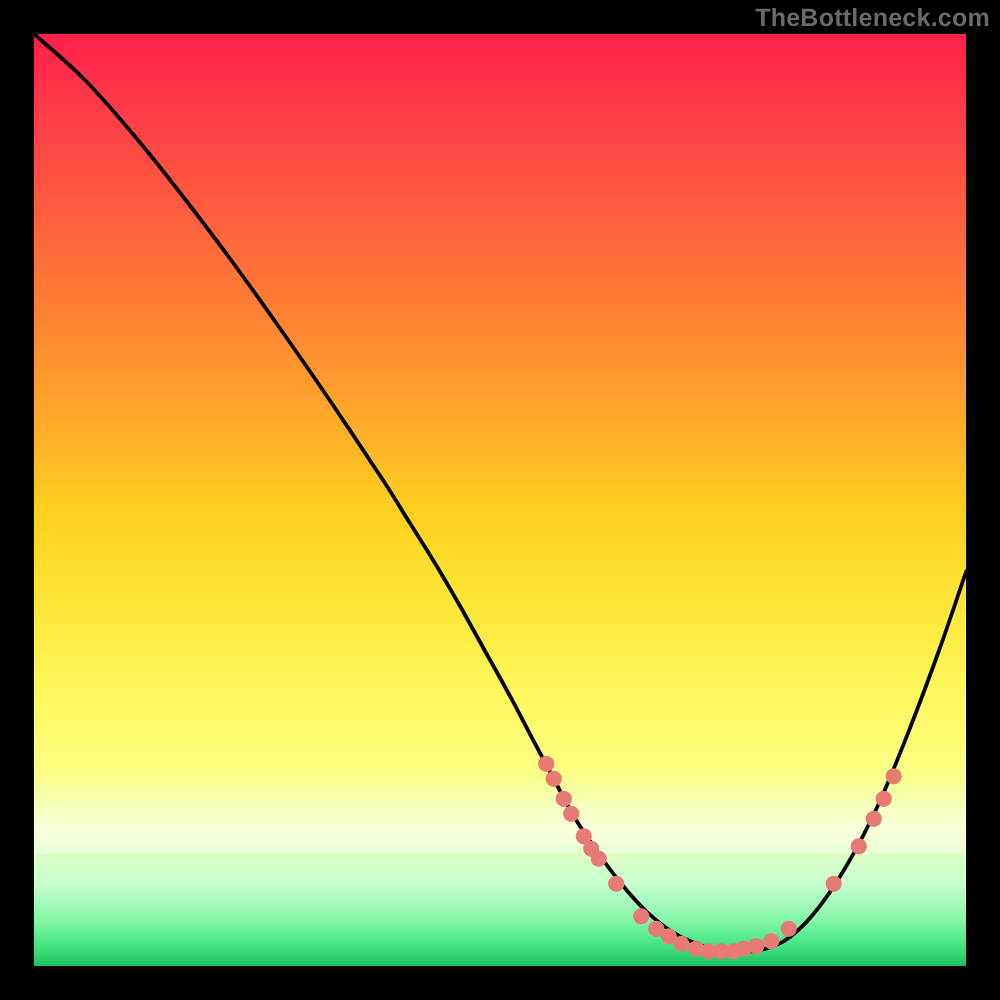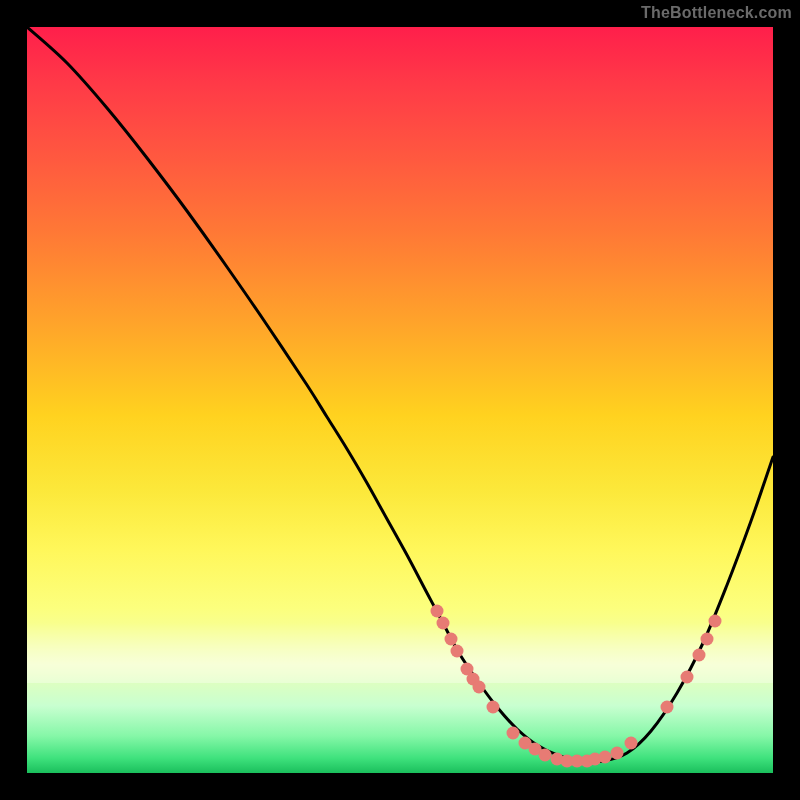--- a/index.html
+++ b/index.html
@@ -15,21 +15,21 @@
     position: relative;
     width: 800px;
     height: 800px;
     background: #000;
   }
   .watermark {
     position: absolute;
     top: 4px;
     right: 8px;
     color: #6a6a6a;
-    font-size: 16px;
+    font-size: 20px;
     font-weight: 600;
     letter-spacing: 0.2px;
     z-index: 10;
     user-select: none;
   }
   .plot {
     position: absolute;
     left: 27px;
     top: 27px;
     width: 746px;

